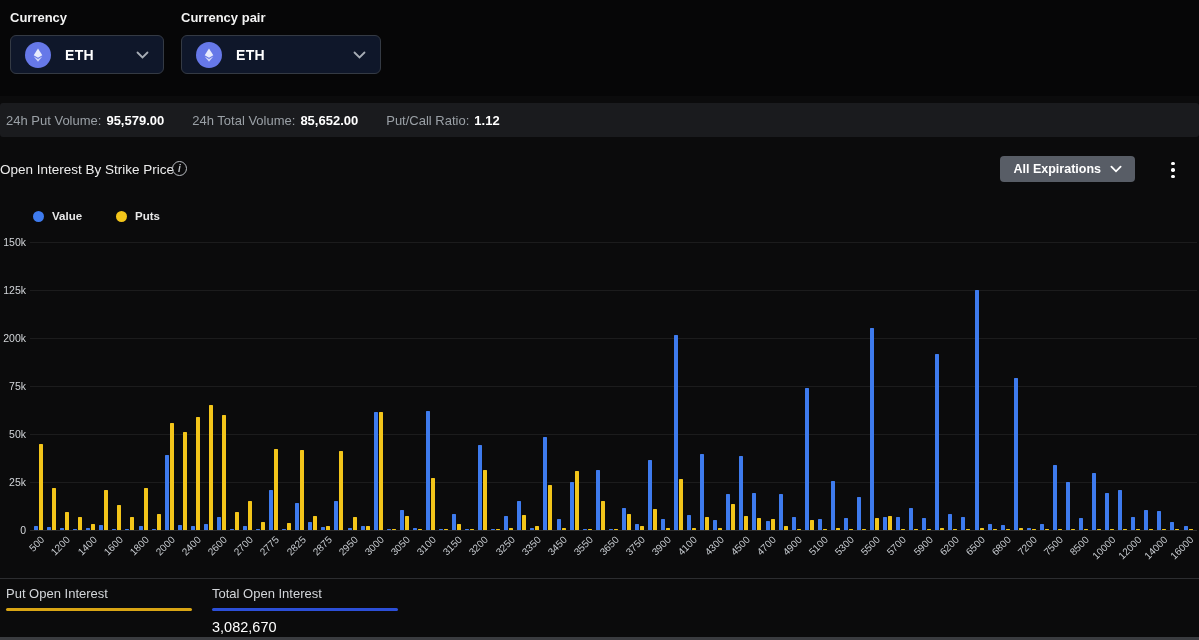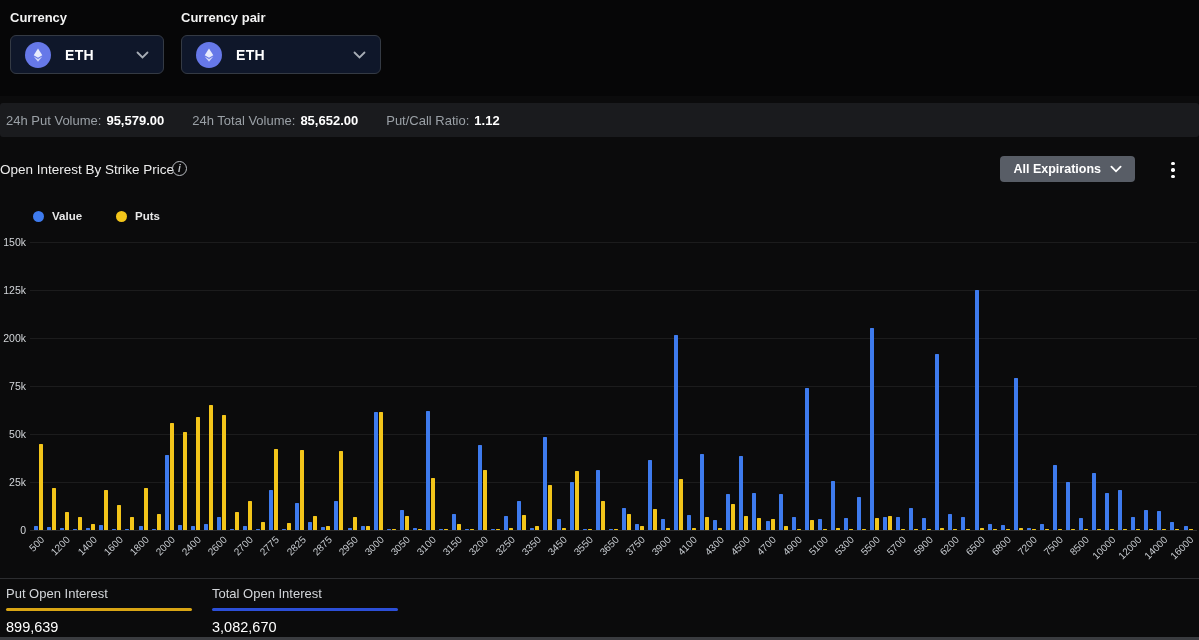--- a/index.html
+++ b/index.html
@@ -555,21 +555,20 @@
         <div class="bar" style="height: 1.5px; background: rgb(243, 197, 26);"></div>
         <span class="xlab">16000</span>
       </div>
     </div>
 </div>
 
 <div id="summary-bar">
     <div class="sum-block">
       <div class="sum-label">Put Open Interest</div>
       <div class="sum-line" style="background: rgb(217, 165, 20);"></div>
-      <div class="sum-value">899,639</div>
     </div>
     <div class="sum-block">
       <div class="sum-label">Total Open Interest</div>
       <div class="sum-line" style="background: rgb(44, 79, 216);"></div>
       <div class="sum-value">3,082,670</div>
     </div>
   </div>
 <div id="bottom-edge"></div>
 
 </body></html>

